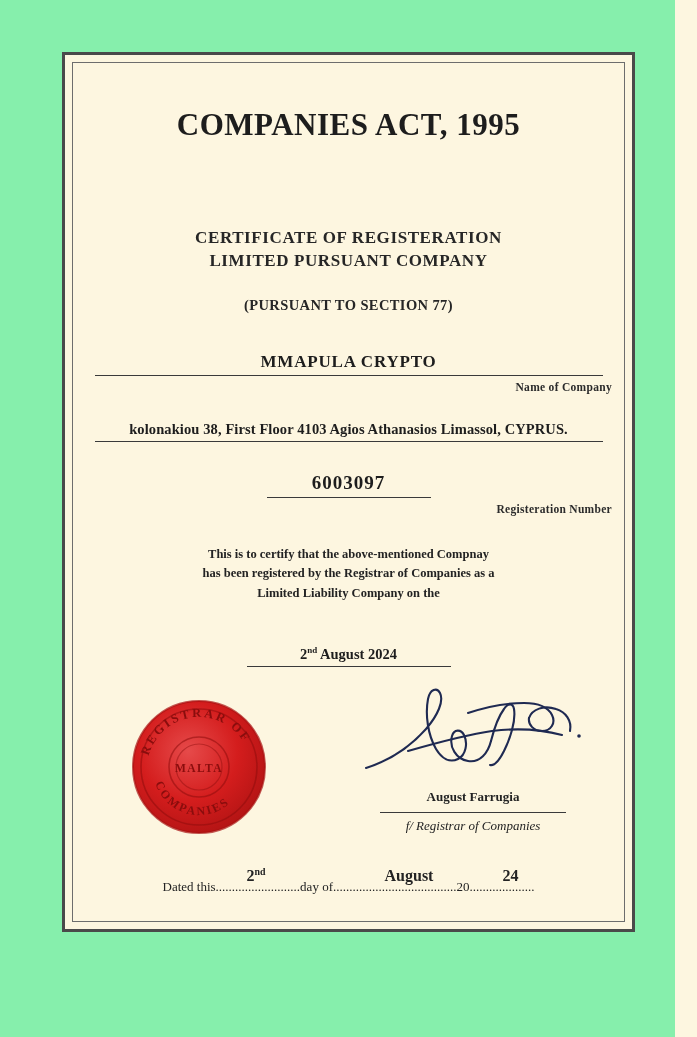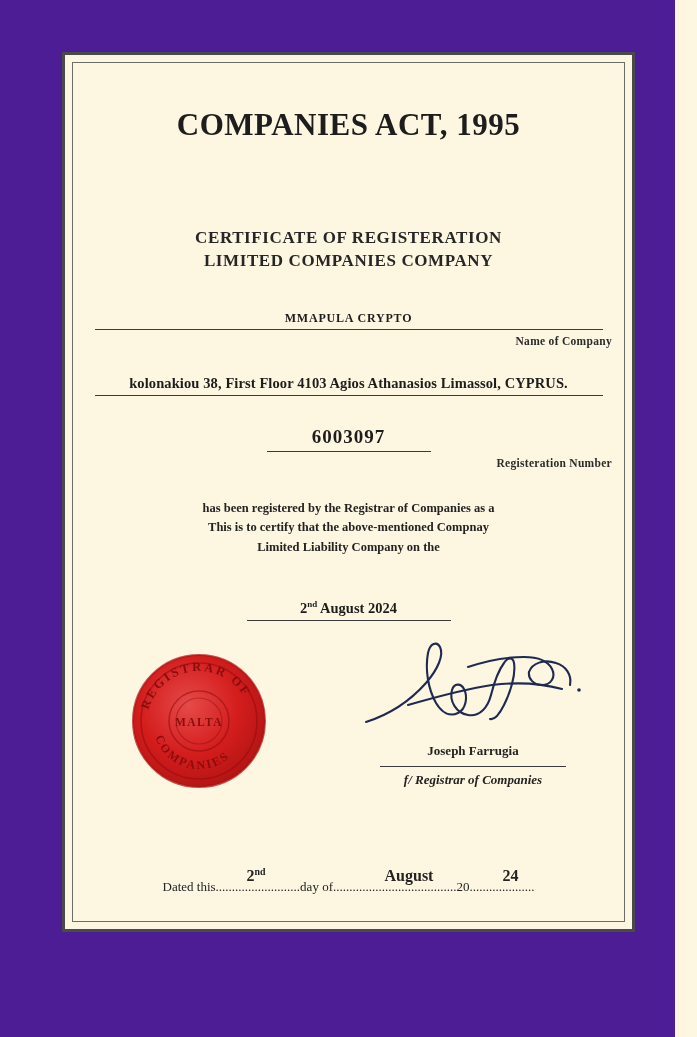--- a/index.html
+++ b/index.html
@@ -14,21 +14,21 @@
     color: #2b2b2b;
     position: relative;
     overflow: hidden;
   }
 
   .page {
     position: absolute;
     left: 0; top: 0;
     width: 675px;
     height: 1037px;
-    background: #4c1d95;
+    background: #86efac;
   }
 
   
   .frame-outer {
     position: absolute;
     left: 62px;
     top: 52px;
     width: 573px;
     height: 880px;
     border: 3px solid #4a4a4a;
@@ -85,21 +85,21 @@
     width: 100%;
   }
 
   .field-value {
     font-size: 16px;
     font-weight: bold;
     color: #1d1d1d;
     padding-bottom: 3px;
   }
   .field-value.company {
-    font-size: 12px;
+    font-size: 17px;
     letter-spacing: 0.8px;
   }
   .field-value.address {
     font-size: 14.5px;
     letter-spacing: 0.1px;
   }
   .field-value.regnum {
     font-size: 19px;
     letter-spacing: 1px;
   }
@@ -181,21 +181,21 @@
   }
   .sig-rule {
     width: 186px;
     height: 1px;
     background: #3a3a3a;
     margin: 7px auto 0 auto;
   }
   .sig-caption {
     font-size: 13px;
     font-style: italic;
-    font-weight: bold;
+    font-weight: normal;
     margin-top: 5px;
     color: #232323;
   }
 
   
   .dated-row {
     position: absolute;
     left: 0;
     right: 0;
     bottom: 14px;
@@ -225,23 +225,24 @@
 
 <div class="page">
   <div class="frame-outer">
     <div class="frame-inner"></div>
     <div class="content">
 
       <div class="main-title">COMPANIES ACT, 1995</div>
 
       <div class="subtitle-block">
         <div>CERTIFICATE OF REGISTERATION</div>
-        <div>LIMITED COMPANIES COMPANY</div>
-      </div>
-
+        <div>LIMITED PURSUANT COMPANY</div>
+      </div>
+
+      <div class="pursuant">(PURSUANT TO SECTION 77)</div>
 
       <div class="spacer-company"></div>
 
       <div class="field-block">
         <div class="field-value company">MMAPULA CRYPTO</div>
         <div class="rule w-company"></div>
         <div class="field-caption">Name of Company</div>
       </div>
 
       <div class="spacer-address"></div>
@@ -253,22 +254,22 @@
 
       <div class="spacer-regnum"></div>
 
       <div class="field-block">
         <div class="field-value regnum">6003097</div>
         <div class="rule w-regnum"></div>
         <div class="field-caption">Registeration Number</div>
       </div>
 
       <div class="certify">
+        <div>This is to certify that the above-mentioned Compnay</div>
         <div>has  been registered by the Registrar of Companies as a</div>
-        <div>This is to certify that the above-mentioned Compnay</div>
         <div>Limited Liability Company on the</div>
       </div>
 
       <div class="date-block field-block">
         <div class="field-value date"><span>2</span><sup>nd</sup><span> August 2024</span></div>
         <div class="rule w-date"></div>
       </div>
 
       <div class="lower">
 
@@ -304,21 +305,21 @@
           <svg class="sig-svg" viewBox="0 0 250 120" aria-hidden="true">
             <g fill="none" stroke="#1f2a52" stroke-width="2.1" stroke-linecap="round" stroke-linejoin="round">
               <path d="M18,95 C40,88 62,74 78,56 C90,42 96,28 92,20 C89,14 82,16 80,26 C77,42 80,62 88,76 C94,86 102,90 110,86 C118,82 120,70 116,62 C113,56 106,56 104,63 C101,74 108,86 120,88 C132,90 140,80 143,68"></path>
               <path d="M143,68 C146,56 150,44 156,36 C160,30 165,30 166,36 C168,48 162,66 156,78 C151,88 146,93 142,92"></path>
               <path d="M120,40 C138,34 158,30 176,30 C190,30 200,34 204,42 C208,50 203,58 194,58 C186,58 180,52 181,45"></path>
               <path d="M181,45 C184,36 196,32 208,36 C218,39 224,48 222,58"></path>
               <path d="M60,78 C88,70 116,62 144,58 C168,55 192,56 214,62"></path>
               <circle cx="231" cy="63" r="1.8" fill="#1f2a52" stroke="none"></circle>
             </g>
           </svg>
-          <div class="sig-name">Joseph Farrugia</div>
+          <div class="sig-name">August Farrugia</div>
           <div class="sig-rule"></div>
           <div class="sig-caption">f/ Registrar of Companies</div>
         </div>
 
       </div>
 
       <div class="dated-row">
         <span class="dated-inner">
           <span class="dated-label">Dated this</span><span class="dots">..........................</span><span>day of</span><span class="dots">......................................</span><span>20</span><span class="dots">....................</span>
           <span class="fill-day"><span>2</span><sup>nd</sup></span>

